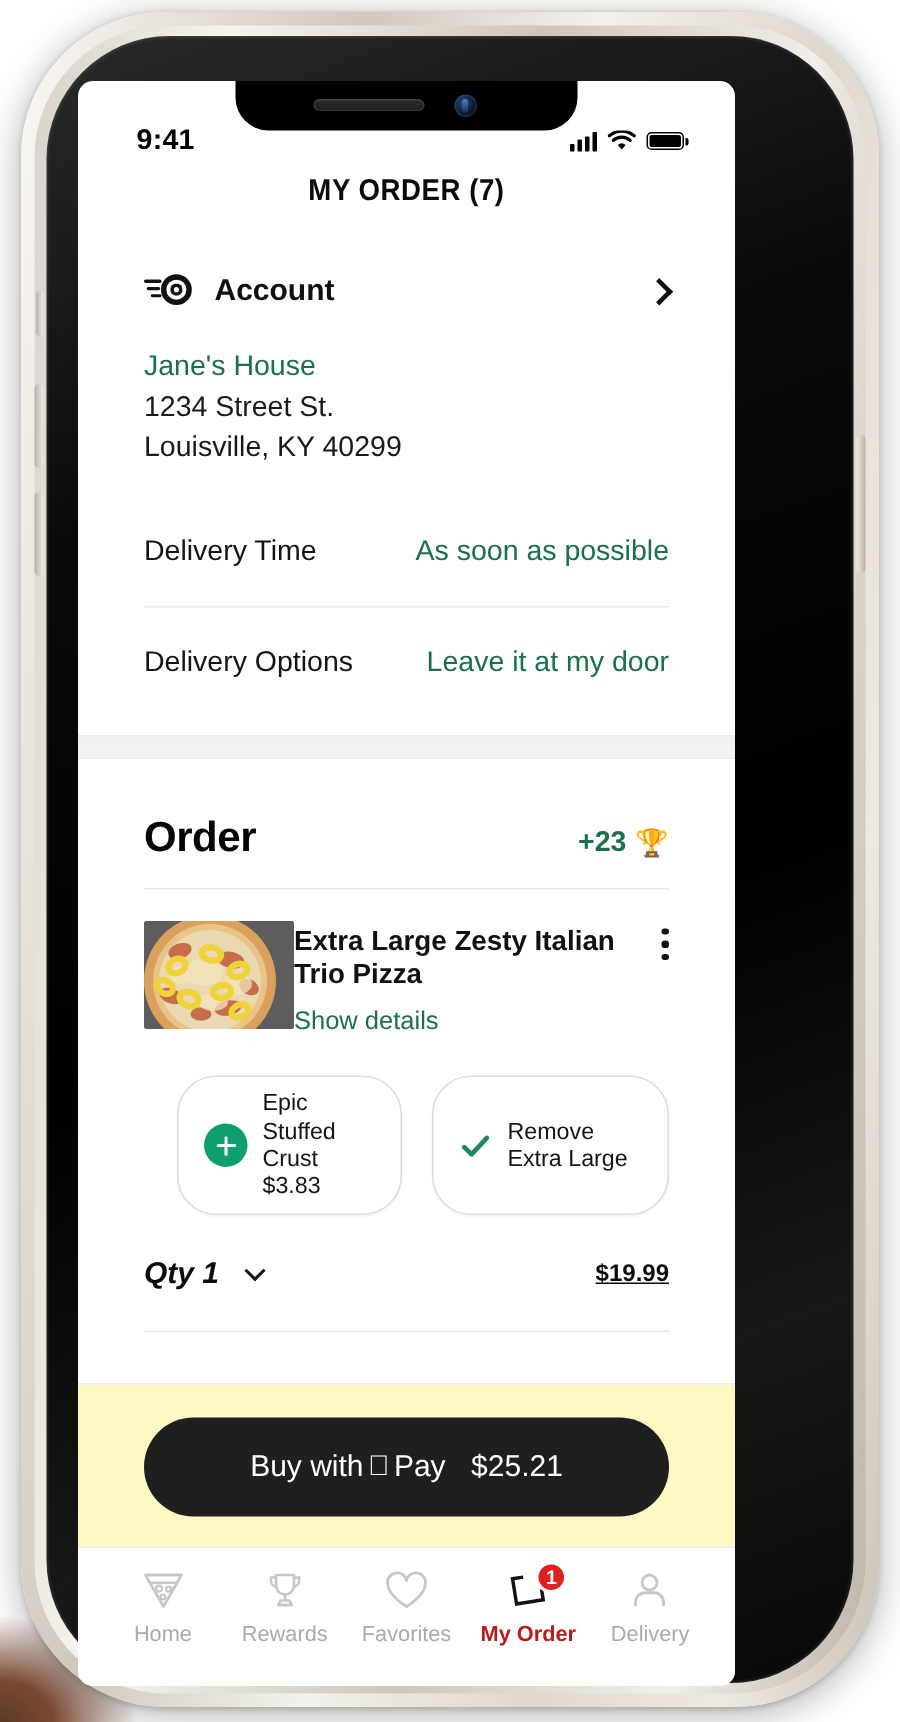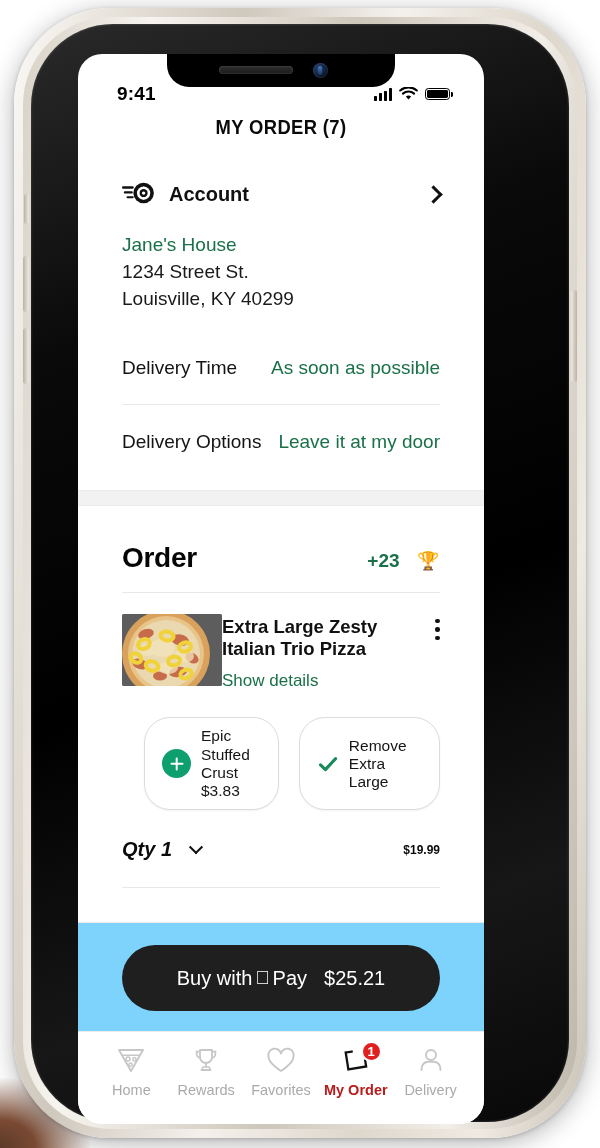--- a/index.html
+++ b/index.html
@@ -29,22 +29,22 @@
     border-radius:88px;
     background:linear-gradient(95deg,#d8d2c7 0%,#f7f4ef 20%,#cdc6ba 52%,#f2eee8 80%,#bdb6aa 100%);
   }
   .phone-bezel {
     position:absolute; left:17px; top:16px; width:538px; height:1098px;
     border-radius:82px;
     background:linear-gradient(160deg,#2a2a2a 0%,#0a0a0a 26%,#000 55%,#171717 80%,#080808 100%);
     box-shadow:inset 0 0 3px rgba(255,255,255,.22);
   }
   .phone-screen {
-    position:absolute; left:47px; top:30px; width:406px; height:1070px;
-    border-radius:24px;
+    position:absolute; left:21px; top:30px; width:438px; height:1070px;
+    border-radius:10px;
     background:#ffffff;
     overflow:hidden;
   }
   
   .btn-silent { position:absolute; left:10px; top:186px; width:5px; height:30px; border-radius:3px;
     background:linear-gradient(90deg,#b9b2a6,#efeae2); }
   .btn-volup  { position:absolute; left:9px; top:248px; width:6px; height:56px; border-radius:3px;
     background:linear-gradient(90deg,#b9b2a6,#efeae2); }
   .btn-voldn  { position:absolute; left:9px; top:320px; width:6px; height:56px; border-radius:3px;
     background:linear-gradient(90deg,#b9b2a6,#efeae2); }
@@ -128,21 +128,21 @@
   .kv-val { font-size:19px; color:#1a7049; }
 
   .band { height:16px; background:#f2f2f2; margin-top:12px;
           border-top:1px solid #ebebeb; border-bottom:1px solid #ebebeb; }
 
   .order-head {
     display:flex; align-items:baseline; justify-content:space-between;
     padding-top:36px;
   }
   .order-title { font-size:28px; font-weight:800; color:#050505; letter-spacing:-.3px; }
-  .order-points { display:flex; align-items:center; gap:18px; font-size:19px; font-weight:600; color:#1a7049; }
+  .order-points { display:flex; align-items:center; gap:6px; font-size:19px; font-weight:600; color:#1a7049; }
   .trophy-emoji { font-size:18px; line-height:1; }
   .hr { height:1px; background:#e8e8e8; margin-top:18px; }
 
   .item-row { display:flex; gap:0; padding-top:21px; }
   .thumb {
     width:100px; height:72px; flex:none; border-radius:2px; overflow:hidden;
     background:#6a6a6a; position:relative;
   }
   .item-main { flex:1; min-width:0; padding-top:2px; }
   .item-title-row { display:flex; align-items:flex-start; gap:10px; }
@@ -173,26 +173,26 @@
   .chip-label { font-size:15.5px; color:#151515; }
   .chip-sub { font-size:15.5px; color:#151515; }
   .chip-label-1l { font-size:15.5px; color:#151515; }
 
   .qty-row { display:flex; align-items:center; justify-content:space-between; padding:28px 0 0 0; }
   .qty-left { display:flex; align-items:center; gap:19px;font-style:italic; }
   .qty-text { font-size:20px; font-weight:700; color:#0b0b0b;
     font-family:"Liberation Sans Narrow","Liberation Sans",sans-serif; }
   .chev-down { width:10px; height:10px; border-right:2.4px solid #111; border-bottom:2.4px solid #111;
     transform:rotate(45deg) translate(-2px,-2px); }
-  .qty-price { font-size:12px; font-weight:700; color:#0b0b0b;
-    font-family:"Liberation Sans Narrow","Liberation Sans",sans-serif; }
+  .qty-price { font-size:16px; font-weight:700; color:#0b0b0b;
+    font-family:"Liberation Sans Narrow","Liberation Sans",sans-serif;text-decoration:underline; }
   .hr2 { height:1px; background:#e8e8e8; margin-top:26px; }
 
   
-  .pay-area { border-top:1px solid #ececec; padding:22px 44px 20px 44px; background:#7dd3fc; }
+  .pay-area { border-top:1px solid #ececec; padding:22px 44px 20px 44px; background:#fef9c3; }
   .pay-btn {
     height:66px; border-radius:33px; background:#1f1f1f; color:#fff;
     display:flex; align-items:center; justify-content:center; gap:17px;
     font-size:20px; cursor:pointer;
   }
   .pay-label { display:flex; align-items:center; gap:3px; font-size:20px; }
   .apple-glyph { font-size:19px; line-height:1; position:relative; top:-1px; }
   .pay-amount { font-size:20px; }
 
   

